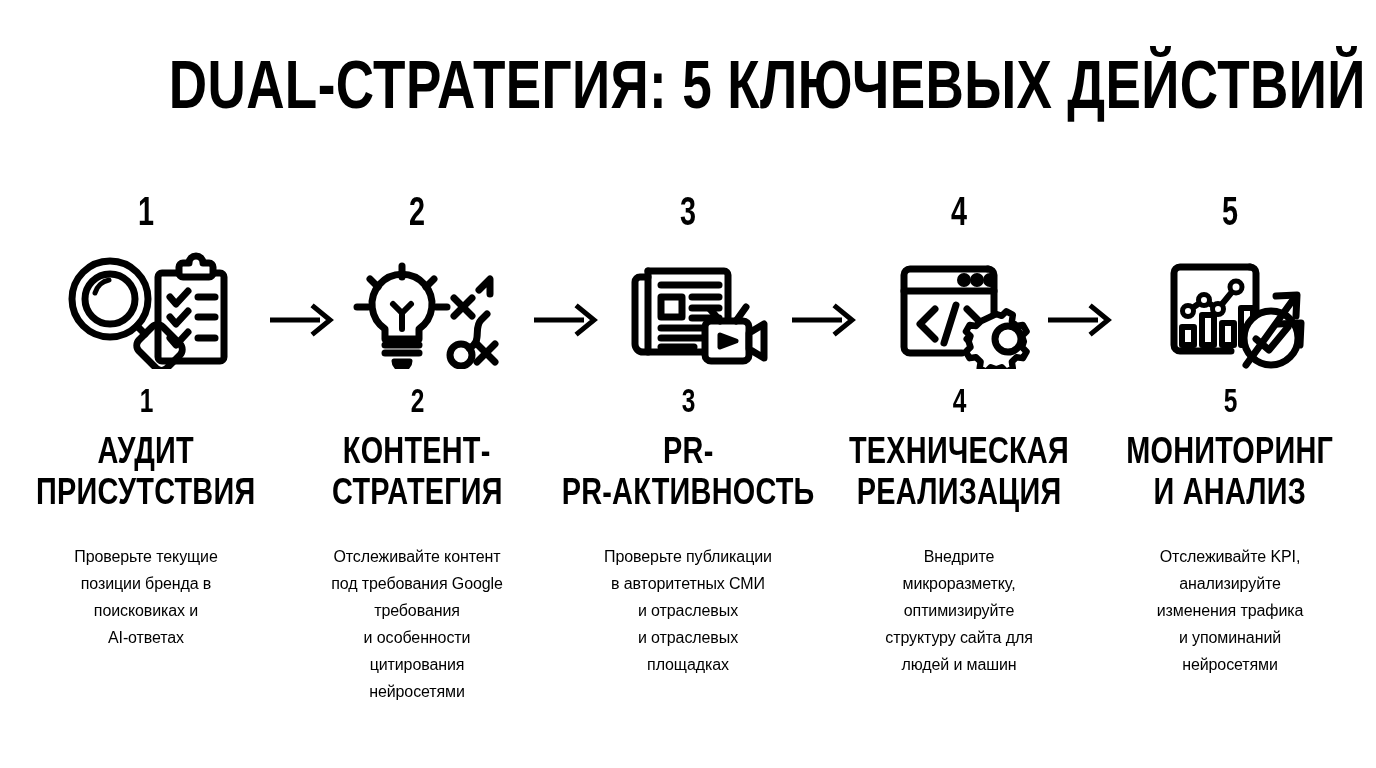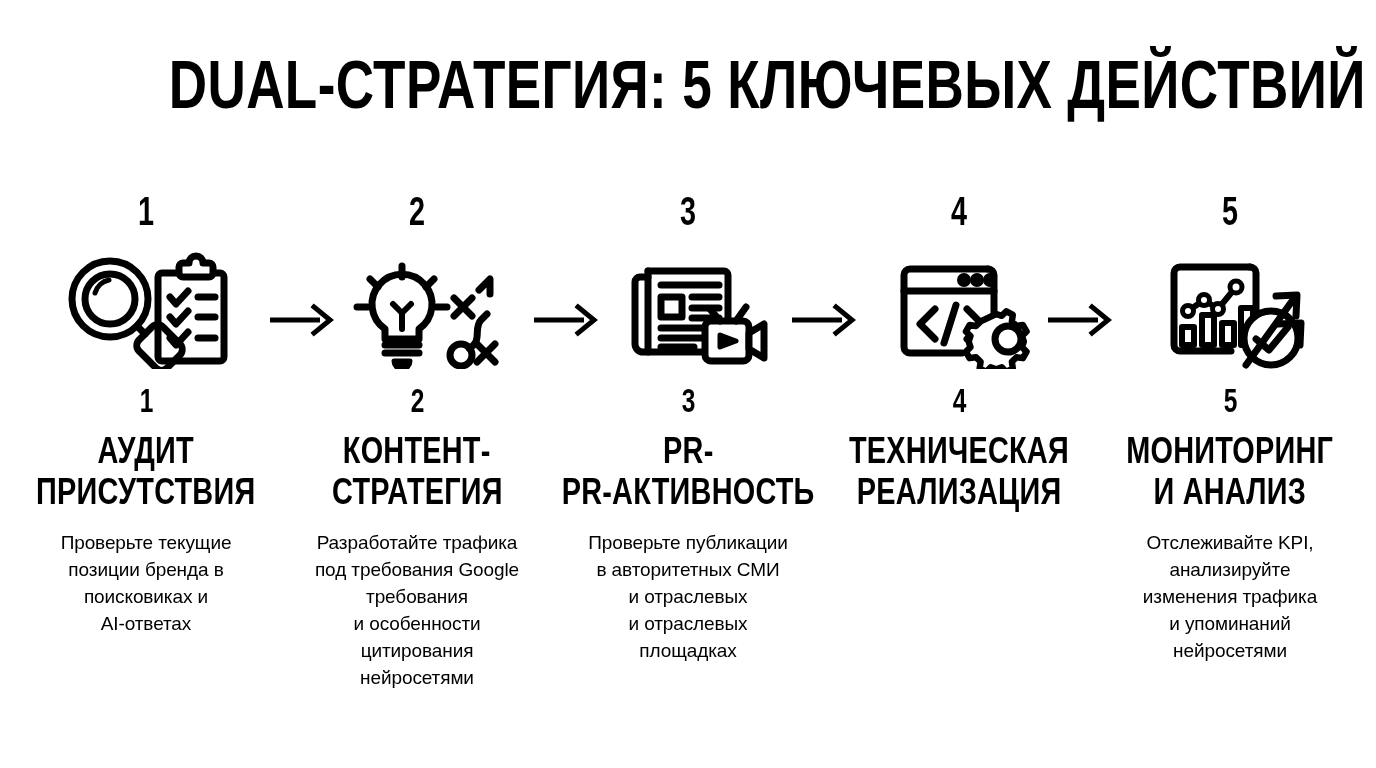--- a/index.html
+++ b/index.html
@@ -71,22 +71,22 @@
     margin-top:12px;
     font-weight:700;
     font-size:37px;
     line-height:41px;
     text-align:center;
     transform:scaleX(0.78);
     white-space:nowrap;
     letter-spacing:0.3px;
   }
   .desc {
-    margin-top:17px;
-    font-size:19px;
+    margin-top:31px;
+    font-size:16px;
     line-height:27px;
     text-align:center;
     font-weight:400;
     white-space:pre-line;
     letter-spacing:-0.1px;
   }
 
   
   .arrow {
     position:absolute;
@@ -188,21 +188,21 @@
             <path d="M136 97 c14 -6 4 -20 12 -28 l6 -6"></path>
             <polyline points="146,39 157,28 157,43"></polyline>
             <line x1="144" y1="93" x2="162" y2="111" stroke-width="7"></line>
             <line x1="162" y1="93" x2="144" y2="111" stroke-width="7"></line>
           </g>
         </svg>
       </div>
       <div class="num-bottom">2</div>
       <div class="heading">КОНТЕНТ-</div>
       <div class="heading" style="margin-top:0">СТРАТЕГИЯ</div>
-      <div class="desc">Разработайте трафика
+      <div class="desc">Отслеживайте контент
 под требования Google
 требования
 и особенности
 цитирования
 нейросетями</div>
     </div>
 
     <div class="col">
       <div class="num-top">3</div>
       <div class="icon-box">
@@ -252,20 +252,25 @@
             <polyline points="92,58 107,73 92,88"></polyline>
             <line x1="81" y1="54" x2="69" y2="92"></line>
             <path d="M133 69 l6 2 5 -5 7 4 -1 7 5 5 7 -1 4 7 -5 5 2 6 -2 6 5 5 -4 7 -7 -1 -5 5 1 7 -7 4 -5 -5 -6 2 -6 -2 -5 5 -7 -4 1 -7 -5 -5 -7 1 -4 -7 5 -5 -2 -6 2 -6 -5 -5 4 -7 7 1 5 -5 z" transform="translate(-14,-6) scale(0.92) translate(14,6)" fill="#fff"></path>
             <circle cx="133" cy="88" r="13" fill="#fff"></circle>
           </g>
         </svg>
       </div>
       <div class="num-bottom">4</div>
       <div class="heading">ТЕХНИЧЕСКАЯ</div>
       <div class="heading" style="margin-top:0">РЕАЛИЗАЦИЯ</div>
+      <div class="desc">Внедрите
+микроразметку,
+оптимизируйте
+структуру сайта для
+людей и машин</div>
     </div>
 
     <div class="col">
       <div class="num-top">5</div>
       <div class="icon-box">
         <svg width="168" height="118" viewBox="0 0 168 118">
           <g fill="none" stroke="#000" stroke-width="7" stroke-linecap="round" stroke-linejoin="round">
             <path d="M104 16 h-70 a6 6 0 0 0 -6 6 v72 a6 6 0 0 0 6 6 h51"></path>
             <path d="M104 16 a6 6 0 0 1 6 6 v48"></path>
             <polyline points="42,60 58,49 72,58 90,36" stroke-width="6"></polyline>

